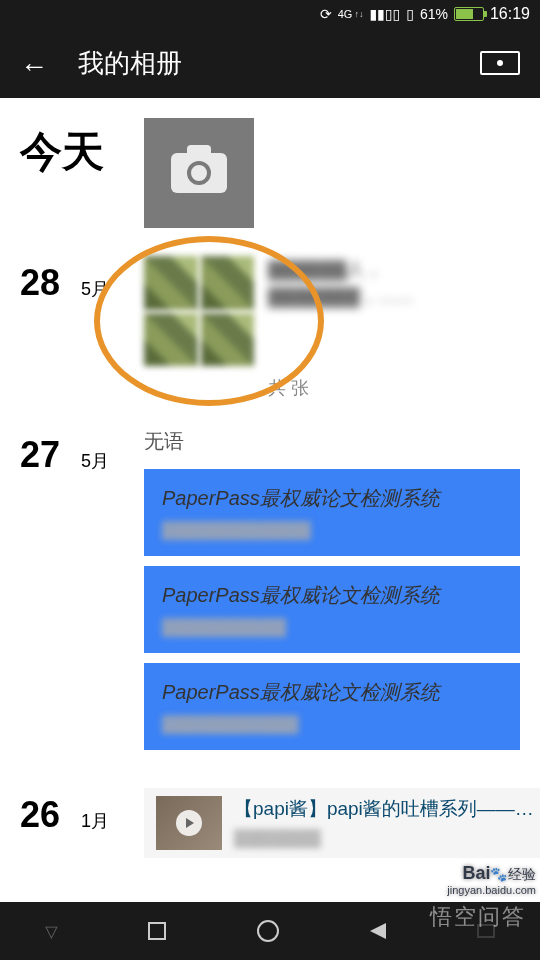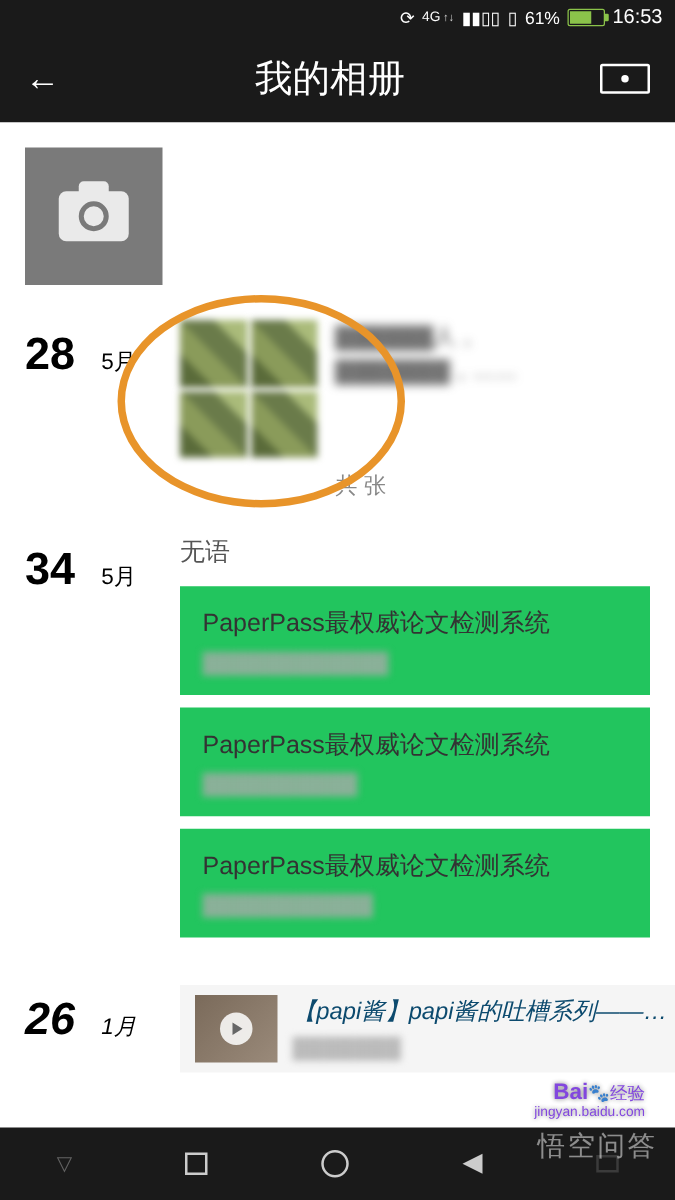--- a/index.html
+++ b/index.html
@@ -3,84 +3,87 @@
   <meta charset="utf-8">
   <style>
     * { margin: 0; padding: 0; box-sizing: border-box; }
     body { width: 540px; height: 960px; font-family: -apple-system, "Helvetica Neue", sans-serif; background: #fff; overflow: hidden; position: relative; }
     .status-bar { height: 28px; background: #1a1a1a; color: #fff; display: flex; align-items: center; justify-content: flex-end; padding: 0 10px; font-size: 14px; gap: 6px; }
     .status-bar .sync { margin-right: auto; opacity: 0; }
     .status-item { display: flex; align-items: center; gap: 2px; }
     .sig-4g { font-size: 11px; line-height: 1; }
     .header { height: 70px; background: #1a1a1a; color: #fff; display: flex; align-items: center; padding: 0 20px; gap: 30px; }
     .back-arrow { font-size: 28px; font-weight: 300; }
-    .header-title { font-size: 30px; font-weight: 400; flex: 1; text-align: center; }
+    .header-title { font-size: 26px; font-weight: 400; flex: 1; }
     .header-action { width: 40px; height: 24px; border: 2px solid #fff; border-radius: 2px; position: relative; }
     .header-action::after { content: ""; position: absolute; left: 50%; top: 50%; transform: translate(-50%,-50%); width: 6px; height: 6px; background: #fff; border-radius: 50%; }
     .content { padding: 20px; background: #fff; height: 820px; overflow: hidden; }
     .entry { display: flex; gap: 16px; margin-bottom: 28px; }
     .date-col { width: 108px; flex-shrink: 0; padding-top: 6px; }
     .date-big { font-size: 36px; font-weight: 700; color: #000; margin-top: 43px; }
     .date-today { font-size: 42px; font-weight: 700; color: #000; }
     .date-small { font-size: 18px; color: #000; margin-left: 21px; }
     .body-col { flex: 1; }
     .camera-box { width: 110px; height: 110px; background: #7a7a7a; display: flex; align-items: center; justify-content: center; }
     .camera-icon { width: 56px; height: 40px; background: #eaeaea; border-radius: 6px; position: relative; }
     .camera-icon::before { content: ""; position: absolute; top: -8px; left: 16px; width: 24px; height: 10px; background: #eaeaea; border-radius: 4px 4px 0 0; }
     .camera-icon::after { content: ""; position: absolute; top: 8px; left: 16px; width: 24px; height: 24px; border: 4px solid #7a7a7a; border-radius: 50%; box-sizing: border-box; }
     .photo-grid { width: 110px; height: 110px; display: grid; grid-template-columns: 1fr 1fr; grid-template-rows: 1fr 1fr; gap: 3px; position: relative; z-index: 2; }
     .photo-cell { background: linear-gradient(45deg, #5a6b3a 25%, #8a9b5a 25%, #8a9b5a 50%, #6a7b4a 50%, #6a7b4a 75%, #aabb7a 75%); filter: blur(3px); }
     .post-row { display: flex; gap: 14px; align-items: flex-start; position: relative; }
     .post-text { flex: 1; color: #444; font-size: 18px; filter: blur(4px); line-height: 1.5; }
     .post-count { color: #888; font-size: 18px; margin-top: 10px; margin-left: 124px; }
     .circle-annot { position: absolute; width: 230px; height: 170px; border: 6px solid #e8942a; border-radius: 50%; top: -20px; left: -50px; z-index: 5; pointer-events: none; }
-    .card { background: #22c55e; padding: 16px 18px; margin-bottom: 10px; }
+    .card { background: #3b82f6; padding: 16px 18px; margin-bottom: 10px; font-style: italic; }
     .card-title { font-size: 20px; color: #333; margin-bottom: 8px; }
     .card-sub { font-size: 17px; color: #aaa; filter: blur(3px); }
     .muted-heading { font-size: 20px; color: #555; margin-bottom: 14px; }
     .video-thumb { width: 66px; height: 54px; background: linear-gradient(135deg,#7a6a5a,#9a8a7a); position: relative; flex-shrink: 0; }
     .play-badge { position: absolute; left: 50%; top: 50%; transform: translate(-50%,-50%); width: 26px; height: 26px; border-radius: 50%; background: rgba(255,255,255,0.85); display:flex; align-items:center; justify-content:center; }
     .play-badge::after { content:""; border-left: 8px solid #666; border-top:5px solid transparent; border-bottom:5px solid transparent; margin-left:2px; }
     .video-row { display:flex; gap:12px; background:#f5f5f5; padding:8px 12px; align-items:flex-start; }
     .video-title { font-size: 19px; color:#0c4a6e; white-space: nowrap; overflow: hidden; text-overflow: ellipsis; }
     .nav-bar { position: absolute; bottom: 0; left: 0; right: 0; height: 58px; background: #1a1a1a; display: flex; align-items: center; justify-content: space-around; color: #ccc; }
     .nav-tri { width: 0; height: 0; border-top: 8px solid transparent; border-bottom: 8px solid transparent; }
-    .watermark { position: absolute; right: 24px; bottom: 64px; font-size: 14px; color: #6d28d9; text-shadow: 0 0 4px rgba(0,0,0,0.6); opacity: 0.85; display:flex; flex-direction:column; align-items:flex-end; gap:0; }
+    .watermark { position: absolute; right: 4px; bottom: 64px; font-size: 14px; color: #0f172a; text-shadow: 0 0 4px rgba(0,0,0,0.6); opacity: 0.85; display:flex; flex-direction:column; align-items:flex-end; gap:0; }
     .watermark .big { font-size: 18px; font-weight: 700; }
     .wukong { position: absolute; right: 14px; bottom: 28px; color: rgba(255,255,255,0.5); font-size: 22px; letter-spacing: 2px; }
   </style>
 </head>
 <body>
 
 <div class="status-bar">
   <span class="sync">•</span>
   <span>⟳</span>
   <span class="status-item sig-4g">
     <span>4G</span>
       <span style="font-size:9px;opacity:.8;">↑↓</span>
   </span>
   <span>▮▮▯▯</span>
   <span>▯</span>
   <span>61%</span>
   <span style="display:inline-block;width:30px;height:14px;border:1.5px solid #8bc34a;border-radius:2px;position:relative;">
     <span style="position:absolute;left:1px;top:1px;bottom:1px;width:60%;background:#8bc34a;"></span>
     <span style="position:absolute;right:-4px;top:3px;width:3px;height:6px;background:#8bc34a;border-radius:0 1px 1px 0;"></span>
   </span>
-  <span style="font-size:16px;">16:53</span>
+  <span style="font-size:16px;">16:19</span>
 </div>
 
 <div class="header">
   <span class="back-arrow">←</span>
   <span class="header-title">我的相册</span>
   <span class="header-action"></span>
 </div>
 
 <div class="content">
 
   <div class="entry">
+    <div class="date-col">
+      <span class="date-today">今天</span>
+    </div>
     <div class="body-col">
       <div class="camera-box">
         <div class="camera-icon"></div>
       </div>
     </div>
   </div>
 
   <div class="entry" style="position:relative;">
     <div class="date-col">
       <span class="date-big">28</span><span class="date-small">5月</span>
@@ -95,40 +98,40 @@
             <div class="photo-cell"></div>
         </div>
         <div class="post-text">▓▓▓▓▓▓人，▓▓▓▓▓▓▓，……</div>
       </div>
       <div class="post-count">共 张</div>
     </div>
   </div>
 
   <div class="entry">
     <div class="date-col">
-      <span class="date-big">34</span><span class="date-small">5月</span>
+      <span class="date-big">27</span><span class="date-small">5月</span>
     </div>
     <div class="body-col">
       <div class="muted-heading">无语</div>
       <div class="card">
         <div class="card-title">PaperPass最权威论文检测系统</div>
         <div class="card-sub">▓▓▓▓▓▓▓▓▓▓▓▓</div>
       </div>
       <div class="card">
         <div class="card-title">PaperPass最权威论文检测系统</div>
         <div class="card-sub">▓▓▓▓▓▓▓▓▓▓</div>
       </div>
       <div class="card">
         <div class="card-title">PaperPass最权威论文检测系统</div>
         <div class="card-sub">▓▓▓▓▓▓▓▓▓▓▓</div>
       </div>
     </div>
   </div>
 
-  <div class="entry" style="margin-bottom:0;font-style:italic;">
+  <div class="entry" style="margin-bottom:0;">
     <div class="date-col">
       <span class="date-big">26</span><span class="date-small">1月</span>
     </div>
     <div class="body-col">
       <div class="video-row">
         <div class="video-thumb">
           <div class="play-badge"></div>
         </div>
         <div style="flex:1;min-width:0;">
           <div class="video-title">【papi酱】papi酱的吐槽系列——…</div>

